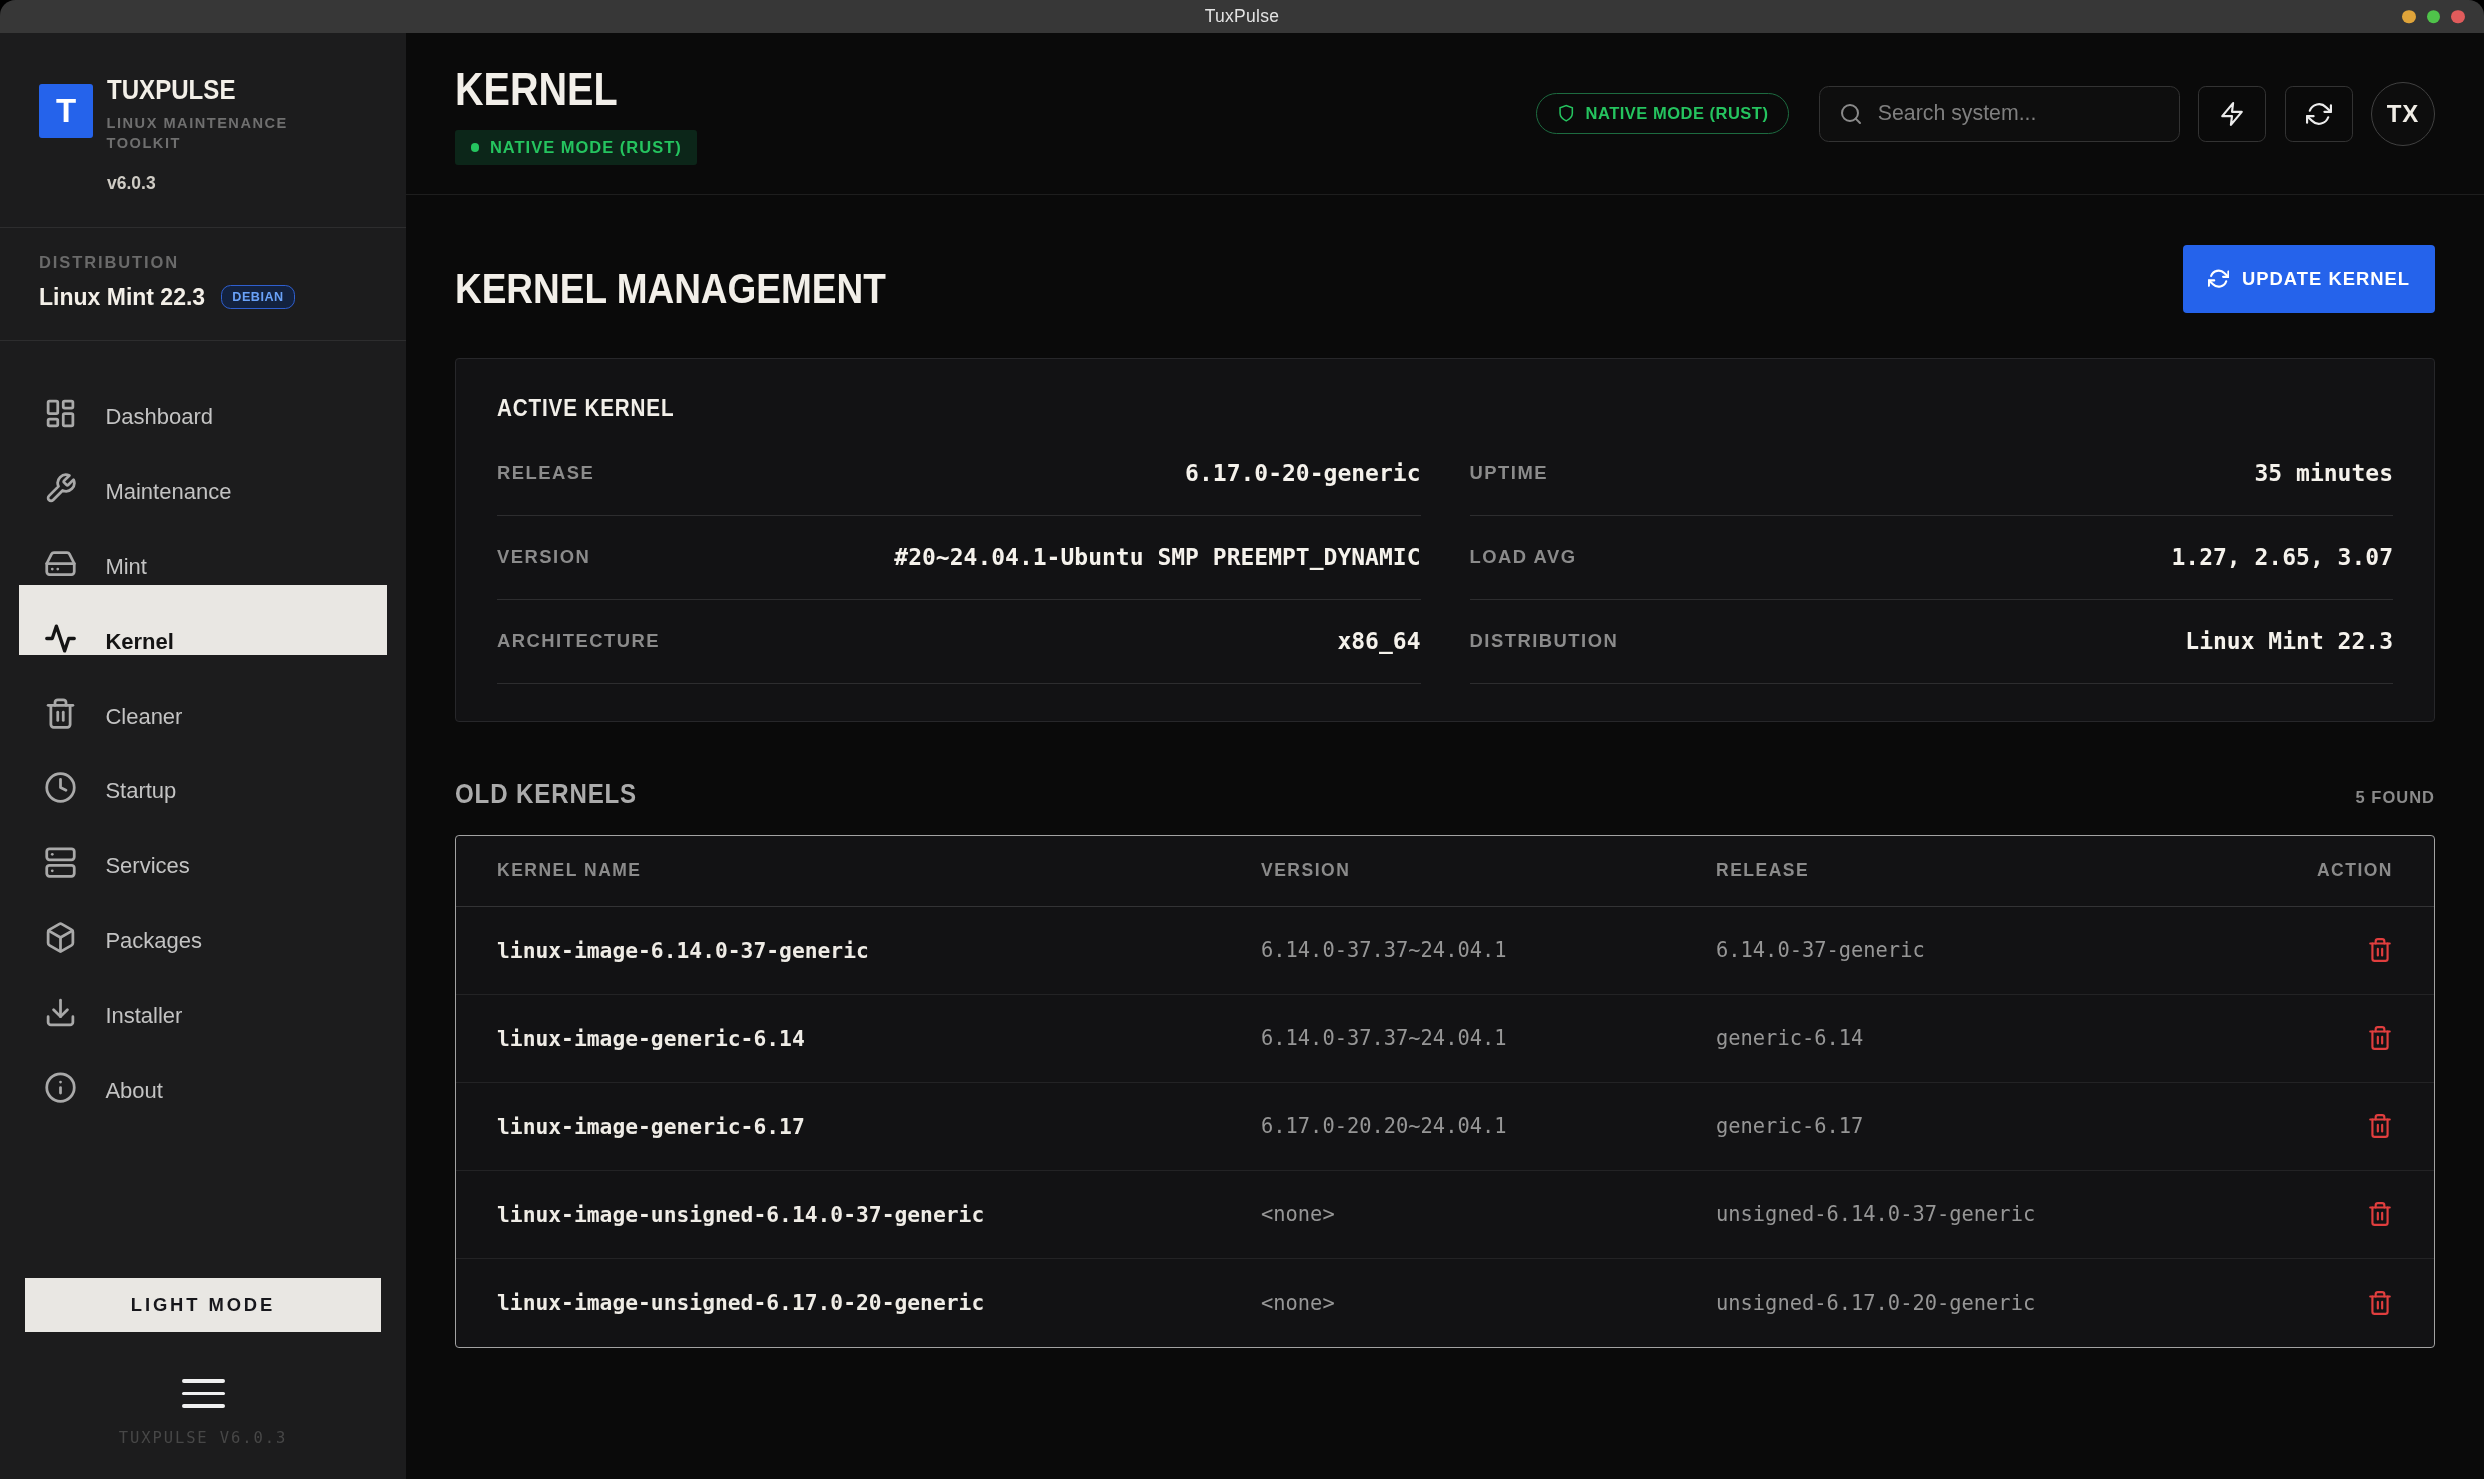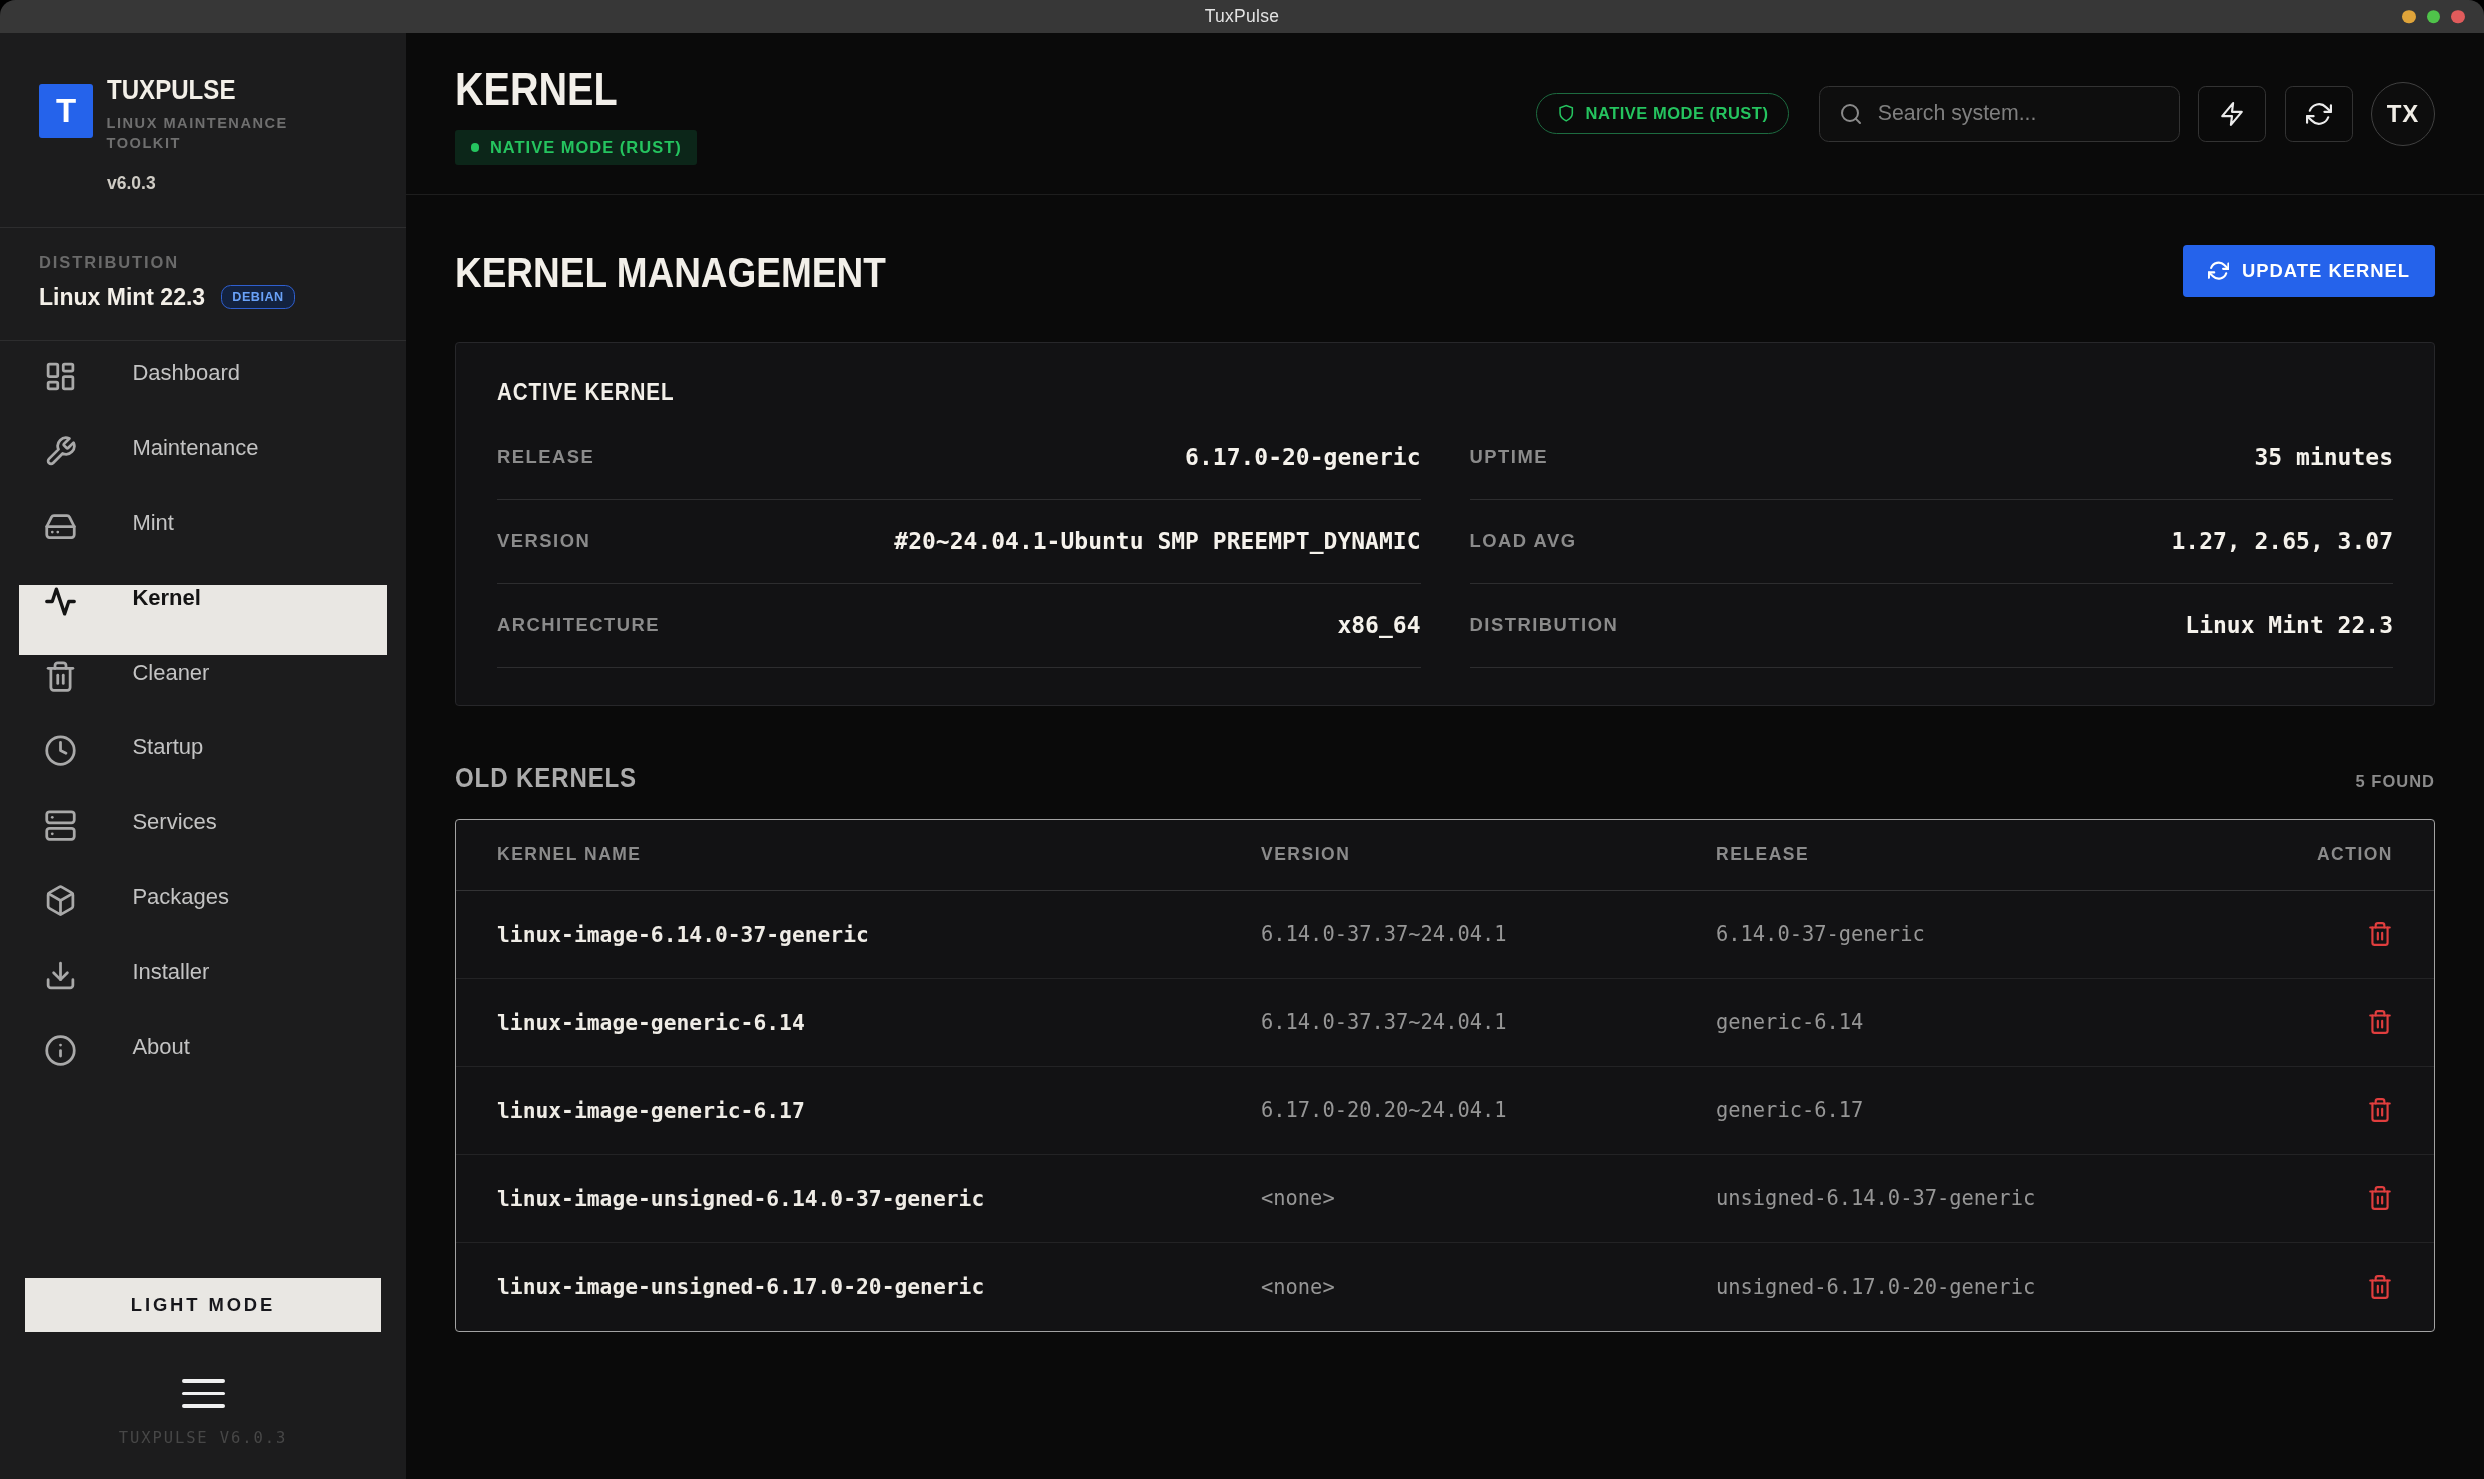--- a/index.html
+++ b/index.html
@@ -29,21 +29,21 @@
   .app-version { margin-top:19.4px; margin-left:68px; font-size:17.5px; font-weight:bold; color:#cfccc5; }
   .condensed { display:inline-block; transform:scaleX(.86); transform-origin:left center; white-space:nowrap; }
 
   .distro-section { padding:25px 39px 29px; border-bottom:1px solid #2d2d2e; }
   .distro-label { font-size:16.5px; font-weight:bold; color:#6a6a6a; letter-spacing:1.9px; }
   .distro-row { margin-top:11.6px; display:flex; align-items:center; gap:15.5px; }
   .distro-name { font-size:23px; font-weight:bold; color:#f3efe8; }
   .distro-badge { font-size:12.6px; font-weight:bold; color:#6aa2f8; background:#13223f; border:1.9px solid #2f5fd0; border-radius:9.7px; padding:3.9px 10.7px; letter-spacing:0.5px; }
 
   nav { padding:19.4px 0 0; display:flex; flex-direction:column; gap:4.9px; }
-  .nav-item { margin:0 19.4px; height:70px; display:flex; align-items:flex-start; padding-left:25px; gap:55px; cursor:pointer; }
+  .nav-item { margin:0 19.4px; height:70px; display:flex; align-items:flex-end; padding-left:25px; gap:28px; cursor:pointer; }
   .nav-item svg { width:33px; height:33px; stroke:#a9a9a9; fill:none; stroke-width:2; stroke-linecap:round; stroke-linejoin:round; flex:none; }
   .nav-label { font-size:22px; color:#c3c3c3; }
   .nav-item.active { background:#e9e7e3; }
   .nav-item.active svg { stroke:#141414; stroke-width:2.4; }
   .nav-item.active .nav-label { color:#141414; font-weight:bold; }
 
   .sidebar-bottom { margin-top:auto; padding:0 25px 33px; }
   .light-mode-btn { width:100%; height:54px; background:#e9e7e3; border:none; color:#17171c; font-family:inherit; font-size:18.4px; font-weight:bold; letter-spacing:2.9px; cursor:pointer; }
   .hamburger { margin:47px auto 0; width:43px; display:flex; flex-direction:column; gap:8.7px; cursor:pointer; }
   .hamburger span { height:3.9px; background:#f0f0f0; border-radius:1.9px; }
@@ -63,21 +63,21 @@
   .search-box svg { width:24px; height:24px; stroke:#8a8a8a; fill:none; stroke-width:2; stroke-linecap:round; flex:none; }
   .search-box input { flex:1; background:transparent; border:none; outline:none; color:#ddd; font-family:inherit; font-size:21.3px; }
   .search-box input::placeholder { color:#7f7f7f; }
   .icon-btn { width:68px; height:56px; background:transparent; border:1px solid #333; border-radius:7.8px; display:grid; place-items:center; cursor:pointer; }
   .icon-btn svg { width:26px; height:26px; stroke:#ececec; fill:none; stroke-width:2; stroke-linecap:round; stroke-linejoin:round; }
   .avatar { width:64px; height:64px; border-radius:50%; border:1.9px solid #414141; background:#0d0d0d; display:grid; place-items:center; color:#f0ede6; font-size:24px; font-weight:bold; letter-spacing:1px; cursor:pointer; }
 
   .content { flex:1; padding:50px 49px 0; }
   .content-top { display:flex; align-items:flex-end; justify-content:space-between; margin-bottom:45px; }
   .section-heading { font-size:43px; font-weight:bold; color:#f2efe9; }
-  .update-btn { height:52px; padding:0 25px; background:#2563eb; border:none; border-radius:3.9px; color:#fff; font-family:inherit; font-size:18.4px; font-weight:bold; letter-spacing:1px; display:flex; align-items:center; gap:12.6px; cursor:pointer; }
+  .update-btn { height:68px; padding:0 25px; background:#2563eb; border:none; border-radius:3.9px; color:#fff; font-family:inherit; font-size:18.4px; font-weight:bold; letter-spacing:1px; display:flex; align-items:center; gap:12.6px; cursor:pointer; }
   .update-btn svg { width:21.3px; height:21.3px; stroke:#fff; fill:none; stroke-width:2.4; stroke-linecap:round; stroke-linejoin:round; }
 
   .card { background:#121214; border:1px solid #27272a; border-radius:3.9px; padding:35px 41px 37px; }
   .card-title { font-size:24px; font-weight:bold; color:#f2efe9; letter-spacing:1px; margin-bottom:9.7px; }
   .kv-grid { display:grid; grid-template-columns:1fr 1fr; column-gap:49px; }
   .kv { height:84px; border-bottom:1px solid #2d2d2f; display:flex; align-items:center; justify-content:space-between; }
   .kv-label { font-size:18.4px; font-weight:600; color:#8b8b8b; letter-spacing:1.5px; }
   .kv-value { font-family:"DejaVu Sans Mono", monospace; font-size:23px; font-weight:bold; color:#f5f2ec; }
 
   .section-head { margin-top:56px; margin-bottom:25px; display:flex; align-items:baseline; justify-content:space-between; }

